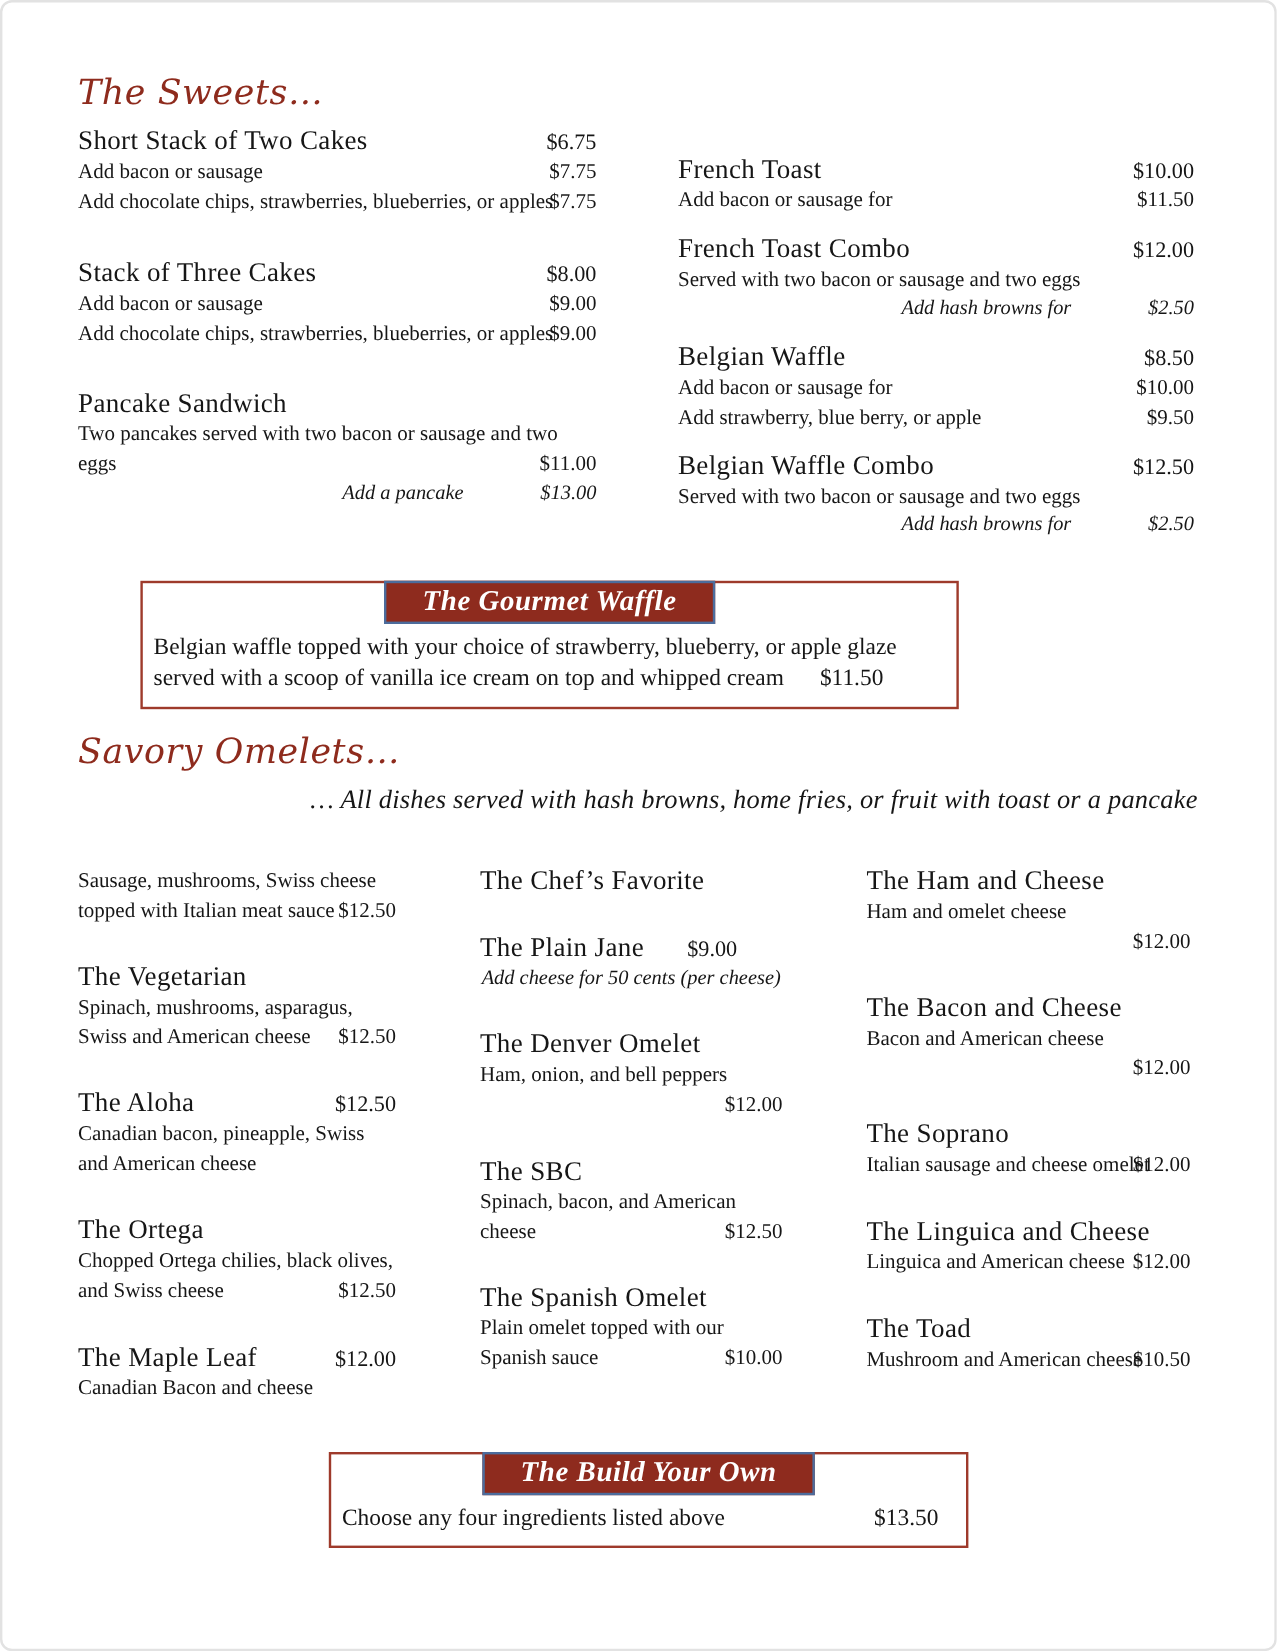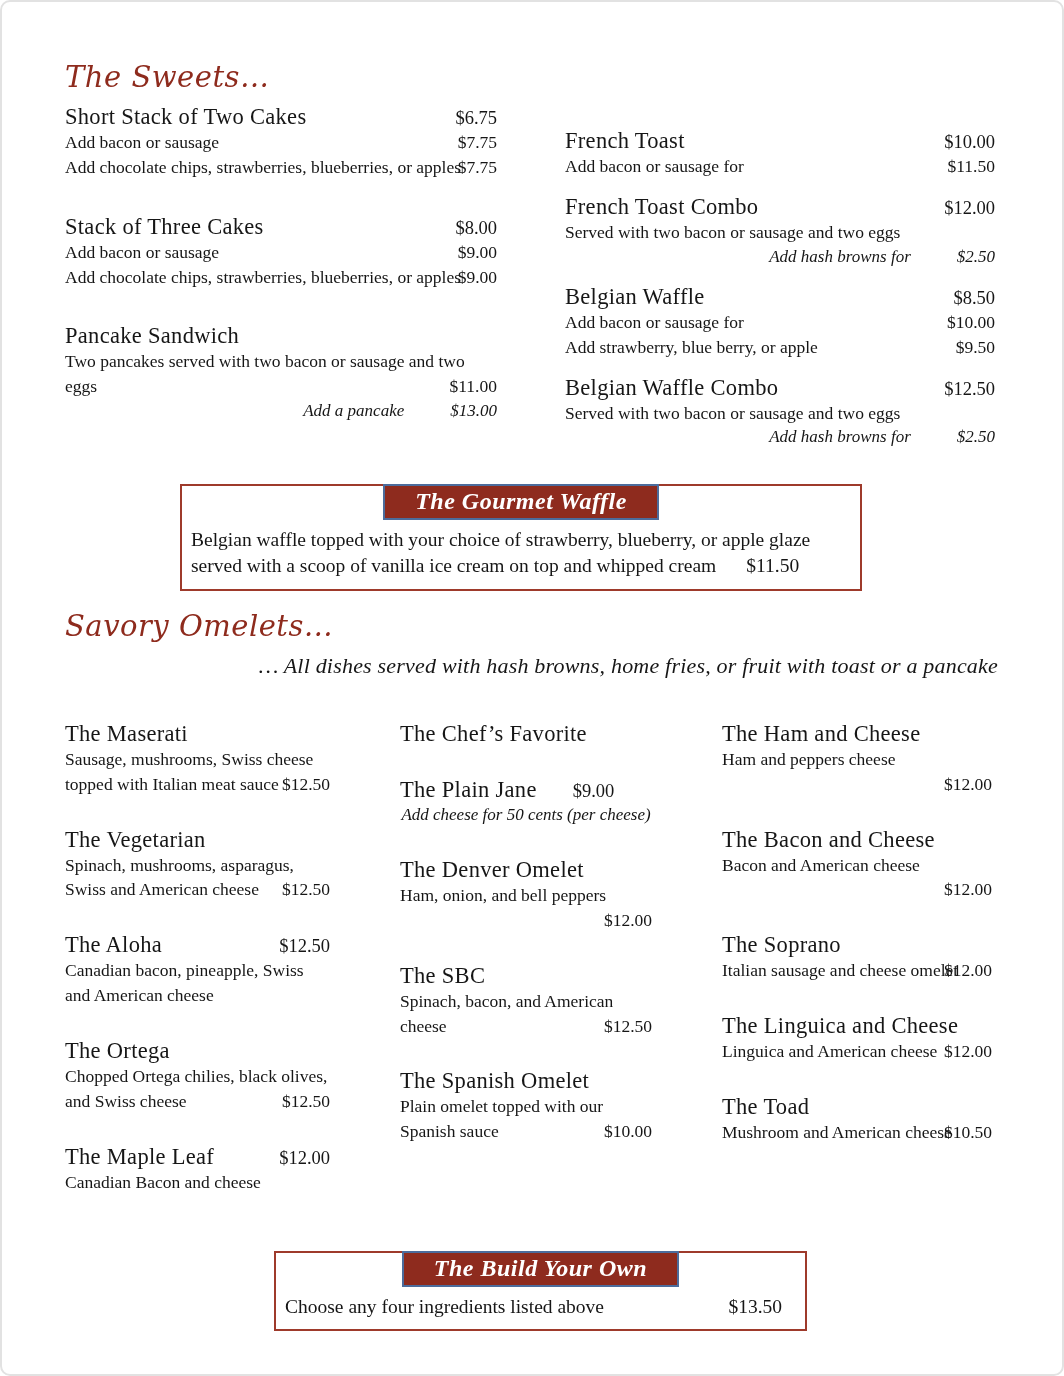--- a/index.html
+++ b/index.html
@@ -21,41 +21,41 @@
   
   .menu-item{ margin-bottom:34px; }
   .item-head{ display:flex; justify-content:space-between; align-items:baseline; }
   .item-head.inline-head{ justify-content:flex-start; gap:36px; }
   .item-name{ font-size:22.5px; letter-spacing:.3px;text-align:center; }
   .item-price{ font-size:18.5px; }
   .line{ font-size:17.5px; line-height:1.42; }
   .line.desc{ position:relative; }
   .desc-price{ position:absolute; right:0; bottom:0; }
   .line.price-only{ text-align:right; }
-  .line.sub{ display:flex; justify-content:flex-end; gap:46px; font-style:italic; font-size:17px; }
+  .line.sub{ display:flex; justify-content:flex-end; gap:64px; font-style:italic; font-size:17px; }
   .line.sub.center{ justify-content:center; gap:0; padding-right:0; }
   
   .sweets-cols{ display:flex; }
   .col-sweets-left{ width:432px; margin-right:68px; }
   .col-sweets-right{ width:430px; margin-top:24px; }
   .col-sweets-right .menu-item{ margin-bottom:15px; }
   
   .special-box{
     border:2px solid #9e3a2b; background:#fff; position:relative;
   }
   .special-title{
     display:block; width:max-content; margin:-2px auto 7px;
     background:#8e2b1e; border:2px solid #4c6c9c; color:#ffffff;
     font-style:italic; font-weight:bold; font-size:24px;
     padding:2px 30px 3px; letter-spacing:.5px; text-align:center;
   }
   .special-body{ font-size:19.5px; line-height:1.32; padding:0 12px 10px 9px; }
   .gap-price{ margin-left:30px; }
-  .gourmet-box{ margin-left:115px; width:682px; margin-top:20px; }
-  .build-box{ margin-left:209px; width:533px; margin-top:26px; }
+  .gourmet-box{ margin-left:52px; width:682px; margin-top:20px; }
+  .build-box{ margin-left:209px; width:533px; margin-top:11px; }
   .build-body{ display:flex; justify-content:space-between; padding-right:23px; }
   
   .omelets-heading{ margin-top:18px; }
   .omelets-subtitle{
     font-style:italic; font-size:22px; text-align:right;
     margin-bottom:42px; letter-spacing:.2px;
   }
   .omelet-cols{ display:flex; }
   .col-om-1{ width:265px; margin-right:70px; }
   .col-om-2{ width:252px; margin-right:70px; }
@@ -143,23 +143,20 @@
     <span class="special-title">The Gourmet Waffle</span>
     <div class="special-body" id="gourmet-body">Belgian waffle topped with your choice of strawberry, blueberry, or apple glaze<br>served with a scoop of vanilla ice cream on top and whipped cream<span class="gap-price">$11.50</span></div>
   </div>
 
   <div class="section-heading omelets-heading">Savory Omelets…</div>
   <div class="omelets-subtitle">… All dishes served with hash browns, home fries, or fruit with toast or a pancake</div>
 
   <div class="omelet-cols">
     <div class="col-om-1" id="om-col-0">
         <div class="menu-item">
-          <div class="item-head">
-            <span class="item-name">The Maserati</span>
-          </div>
           <div class="line desc"><span class="desc-text">Sausage, mushrooms, Swiss cheese topped with Italian meat sauce</span><span class="desc-price">$12.50</span></div>
         </div>
         <div class="menu-item">
           <div class="item-head">
             <span class="item-name">The Vegetarian</span>
           </div>
           <div class="line desc"><span class="desc-text">Spinach, mushrooms, asparagus, Swiss and American cheese</span><span class="desc-price">$12.50</span></div>
         </div>
         <div class="menu-item">
           <div class="item-head">
@@ -215,21 +212,21 @@
             <span class="item-name">The Spanish Omelet</span>
           </div>
           <div class="line desc"><span class="desc-text">Plain omelet topped with our Spanish sauce</span><span class="desc-price">$10.00</span></div>
         </div>
       </div>
     <div class="col-om-3" id="om-col-2">
         <div class="menu-item">
           <div class="item-head">
             <span class="item-name">The Ham and Cheese</span>
           </div>
-          <div class="line desc"><span class="desc-text">Ham and peppers cheese</span></div>
+          <div class="line desc"><span class="desc-text">Ham and omelet cheese</span></div>
           <div class="line price-only"><span>$12.00</span></div>
         </div>
         <div class="menu-item">
           <div class="item-head">
             <span class="item-name">The Bacon and Cheese</span>
           </div>
           <div class="line desc"><span class="desc-text">Bacon and American cheese</span></div>
           <div class="line price-only"><span>$12.00</span></div>
         </div>
         <div class="menu-item">

